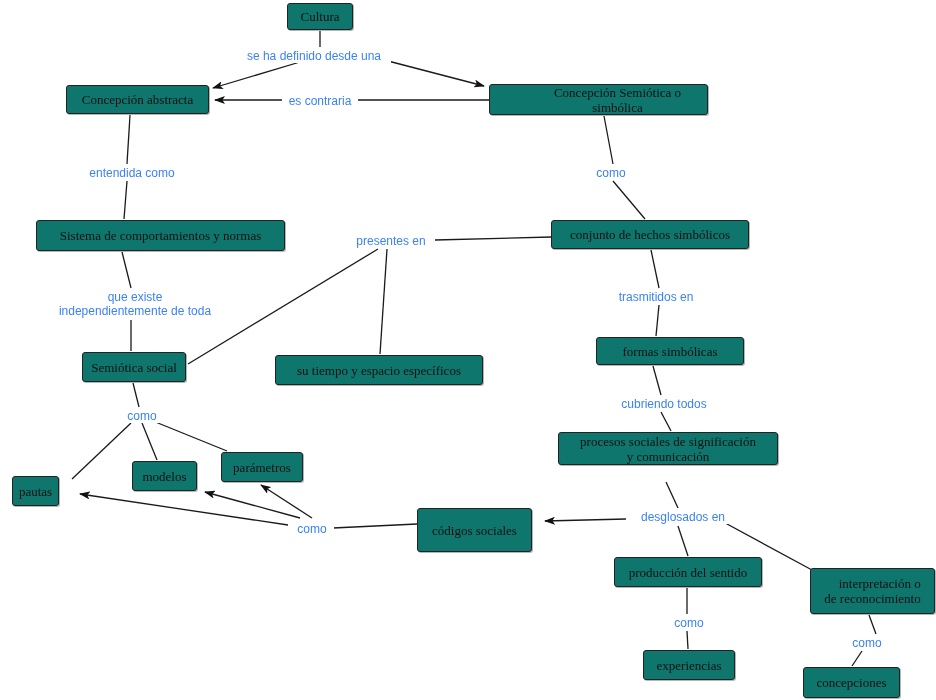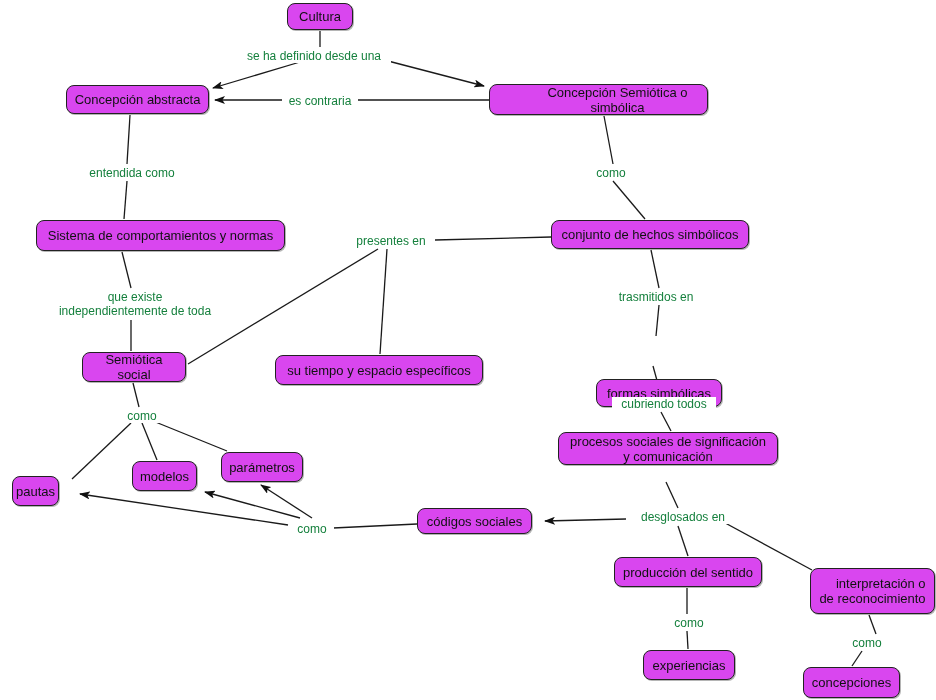--- a/index.html
+++ b/index.html
@@ -23,34 +23,34 @@
     width: 936px;
     height: 700px;
   }
   .node {
     position: absolute;
     box-sizing: border-box;
     display: flex;
     align-items: center;
     justify-content: center;
     text-align: center;
-    background: #d946ef;
+    background: #0f766e;
     border: 1.5px solid #222222;
-    border-radius: 8px;
+    border-radius: 3px;
     color: #111111;
-    font-family: Liberation Sans, sans-serif;
+    font-family: Liberation Serif, serif;
     font-size: 13px;
     line-height: 15px;
     padding: 2px 6px;
     white-space: pre-line;
     box-shadow: 1px 1px 0 rgba(90,90,90,0.45);
   }
   .link-label {
     position: absolute;
-    color: #15803d;
+    color: #3b82f6;
     font-family: "Liberation Sans", sans-serif;
     font-size: 12px;
     line-height: 14px;
     text-align: center;
     white-space: pre-line;
     background: #ffffff;
     padding: 0 2px;
   }
 </style>
 </head>
@@ -100,27 +100,27 @@
       </g>
   </svg>
   <div id="node-layer">
       <div class="node" style="left: 287px; top: 3px; width: 66px; height: 27px;">Cultura</div>
       <div class="node" style="left: 66px; top: 85px; width: 143px; height: 29px;">Concepción abstracta</div>
       <div class="node" style="left: 489px; top: 84px; width: 219px; height: 31px; padding-left: 44px;">Concepción Semiótica o simbólica</div>
       <div class="node" style="left: 0px; top: 220px; width: 249px; height: 31px; margin-left: 36px;">Sistema de comportamientos y normas</div>
       <div class="node" style="left: 551px; top: 220px; width: 198px; height: 29px;">conjunto de hechos simbólicos</div>
       <div class="node" style="left: 82px; top: 352px; width: 104px; height: 30px;">Semiótica social</div>
       <div class="node" style="left: 275px; top: 355px; width: 208px; height: 30px;">su tiempo y espacio específicos</div>
-      <div class="node" style="left: 596px; top: 337px; width: 126px; height: 28px; margin-top: 42px;">formas simbólicas</div>
+      <div class="node" style="left: 596px; top: 337px; width: 148px; height: 28px;">formas simbólicas</div>
       <div class="node" style="left: 558px; top: 432px; width: 220px; height: 33px;">procesos sociales de significación
 y comunicación</div>
       <div class="node" style="left: 221px; top: 452px; width: 82px; height: 30px;">parámetros</div>
       <div class="node" style="left: 132px; top: 461px; width: 65px; height: 30px;">modelos</div>
       <div class="node" style="left: 12px; top: 476px; width: 47px; height: 30px;">pautas</div>
-      <div class="node" style="left: 417px; top: 508px; width: 115px; height: 26px;">códigos sociales</div>
+      <div class="node" style="left: 417px; top: 508px; width: 115px; height: 44px;">códigos sociales</div>
       <div class="node" style="left: 614px; top: 557px; width: 148px; height: 30px;">producción del sentido</div>
       <div class="node" style="left: 810px; top: 568px; width: 125px; height: 46px; text-align: right;">interpretación o
 de reconocimiento</div>
       <div class="node" style="left: 643px; top: 650px; width: 92px; height: 30px;">experiencias</div>
       <div class="node" style="left: 803px; top: 667px; width: 97px; height: 31px;">concepciones</div>
     </div>
   <div id="label-layer">
       <div class="link-label" style="left: 237px; top: 49px; width: 150px;">se ha definido desde una</div>
       <div class="link-label" style="left: 282px; top: 94px; width: 72px;">es contraria</div>
       <div class="link-label" style="left: 80px; top: 166px; width: 100px;">entendida como</div>

